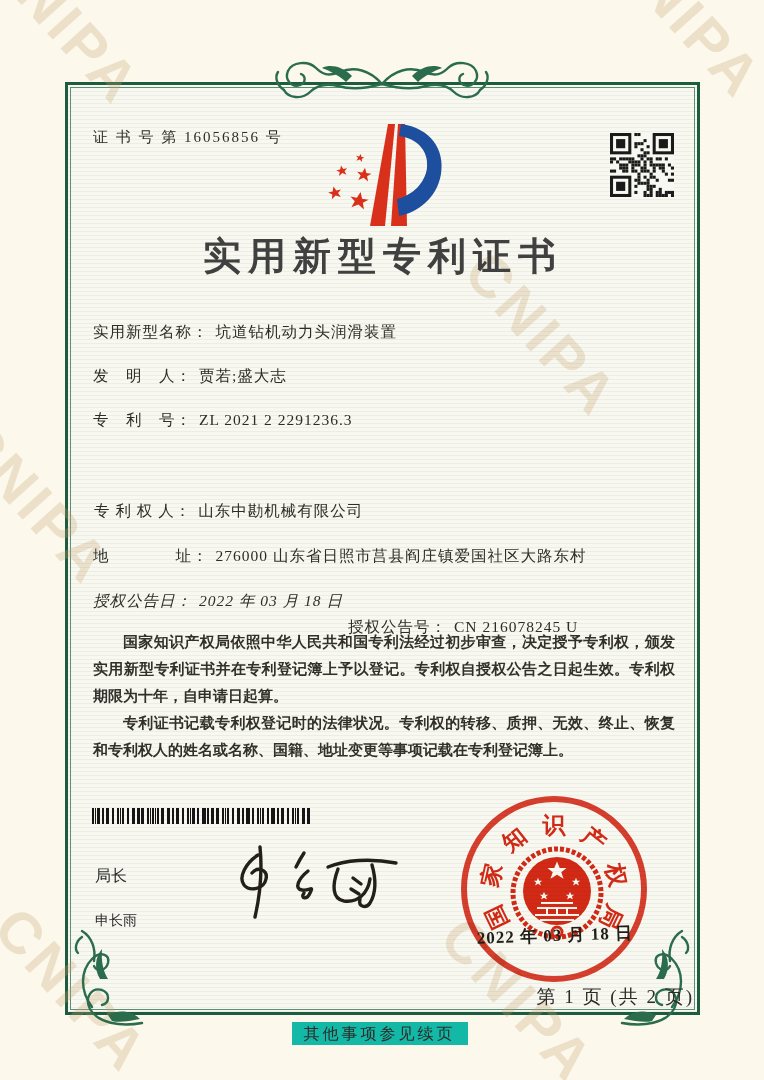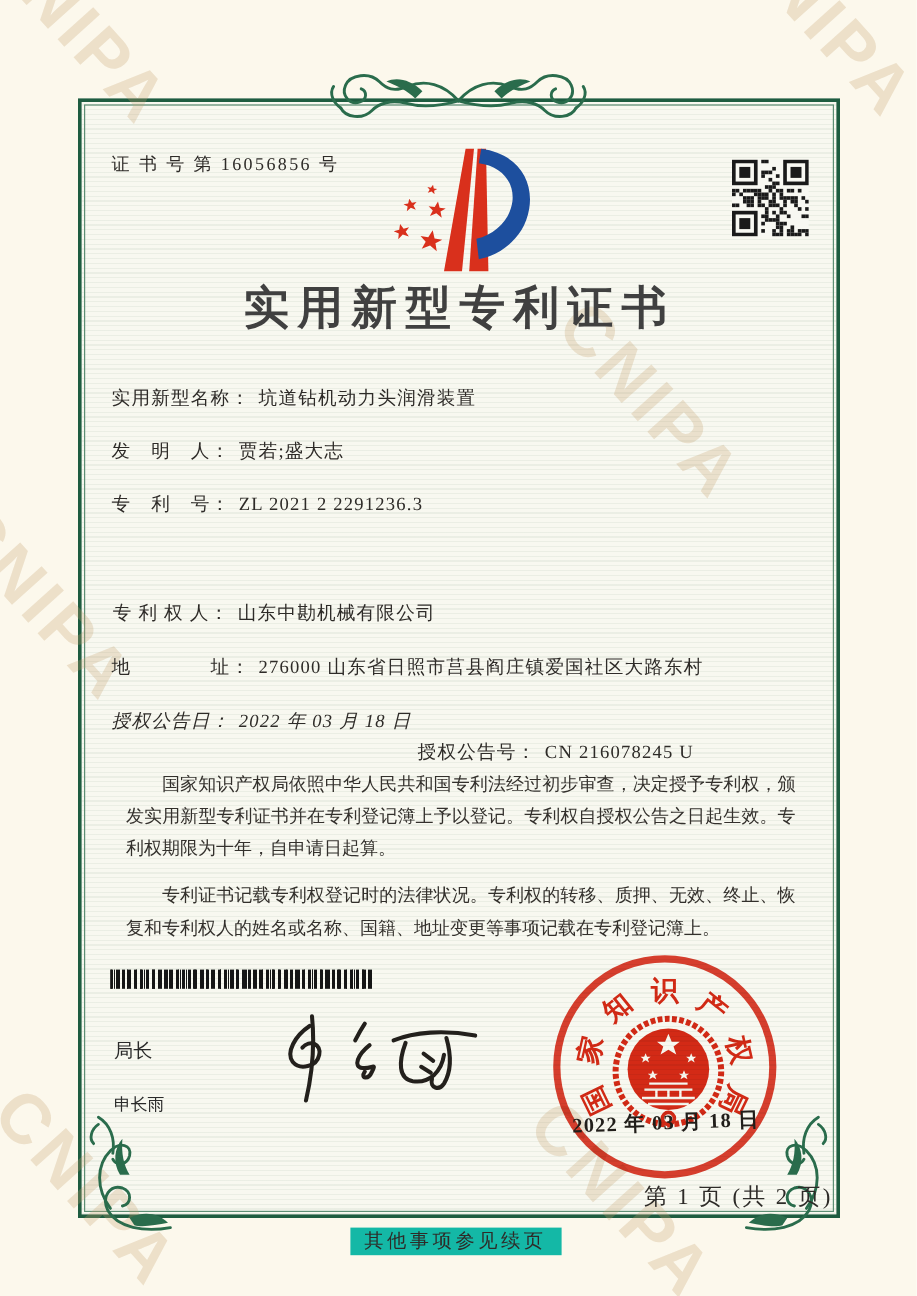--- a/index.html
+++ b/index.html
@@ -41,21 +41,21 @@
     position:absolute;left:65px;top:231px;width:629px;text-align:center;
     font-size:38px;font-weight:bold;letter-spacing:7px;text-indent:7px;color:#404040;
   }
   .frow{position:absolute;font-size:15.5px;letter-spacing:1px;white-space:nowrap;}
   .frow .flabel{color:#2e2b28;}
   .frow .fvalue{margin-left:7px;text-align:right;}
   .paras{
     position:absolute;left:93px;top:629px;width:582px;
     font-size:15px;line-height:27px;text-align:justify;color:#33302c;
   }
-  .paras p{margin:12px;text-indent:2em;}
+  .paras p{margin:0;text-indent:2em;font-weight:bold;}
   .barcode{
     position:absolute;left:92px;top:808px;width:218px;height:16px;
     background:
       repeating-linear-gradient(90deg,#151515 0 2px,transparent 2px 5px),
       repeating-linear-gradient(90deg,#151515 0 1px,transparent 1px 7px),
       repeating-linear-gradient(90deg,transparent 0 3px,#151515 3px 4px,transparent 4px 11px);
   }
   .sig-title{position:absolute;left:95px;top:866px;font-size:16px;
     font-family:"Liberation Sans","DejaVu Sans",sans-serif;color:#2a2a2a;}
   .sig-name{position:absolute;left:95px;top:912px;font-size:14px;

